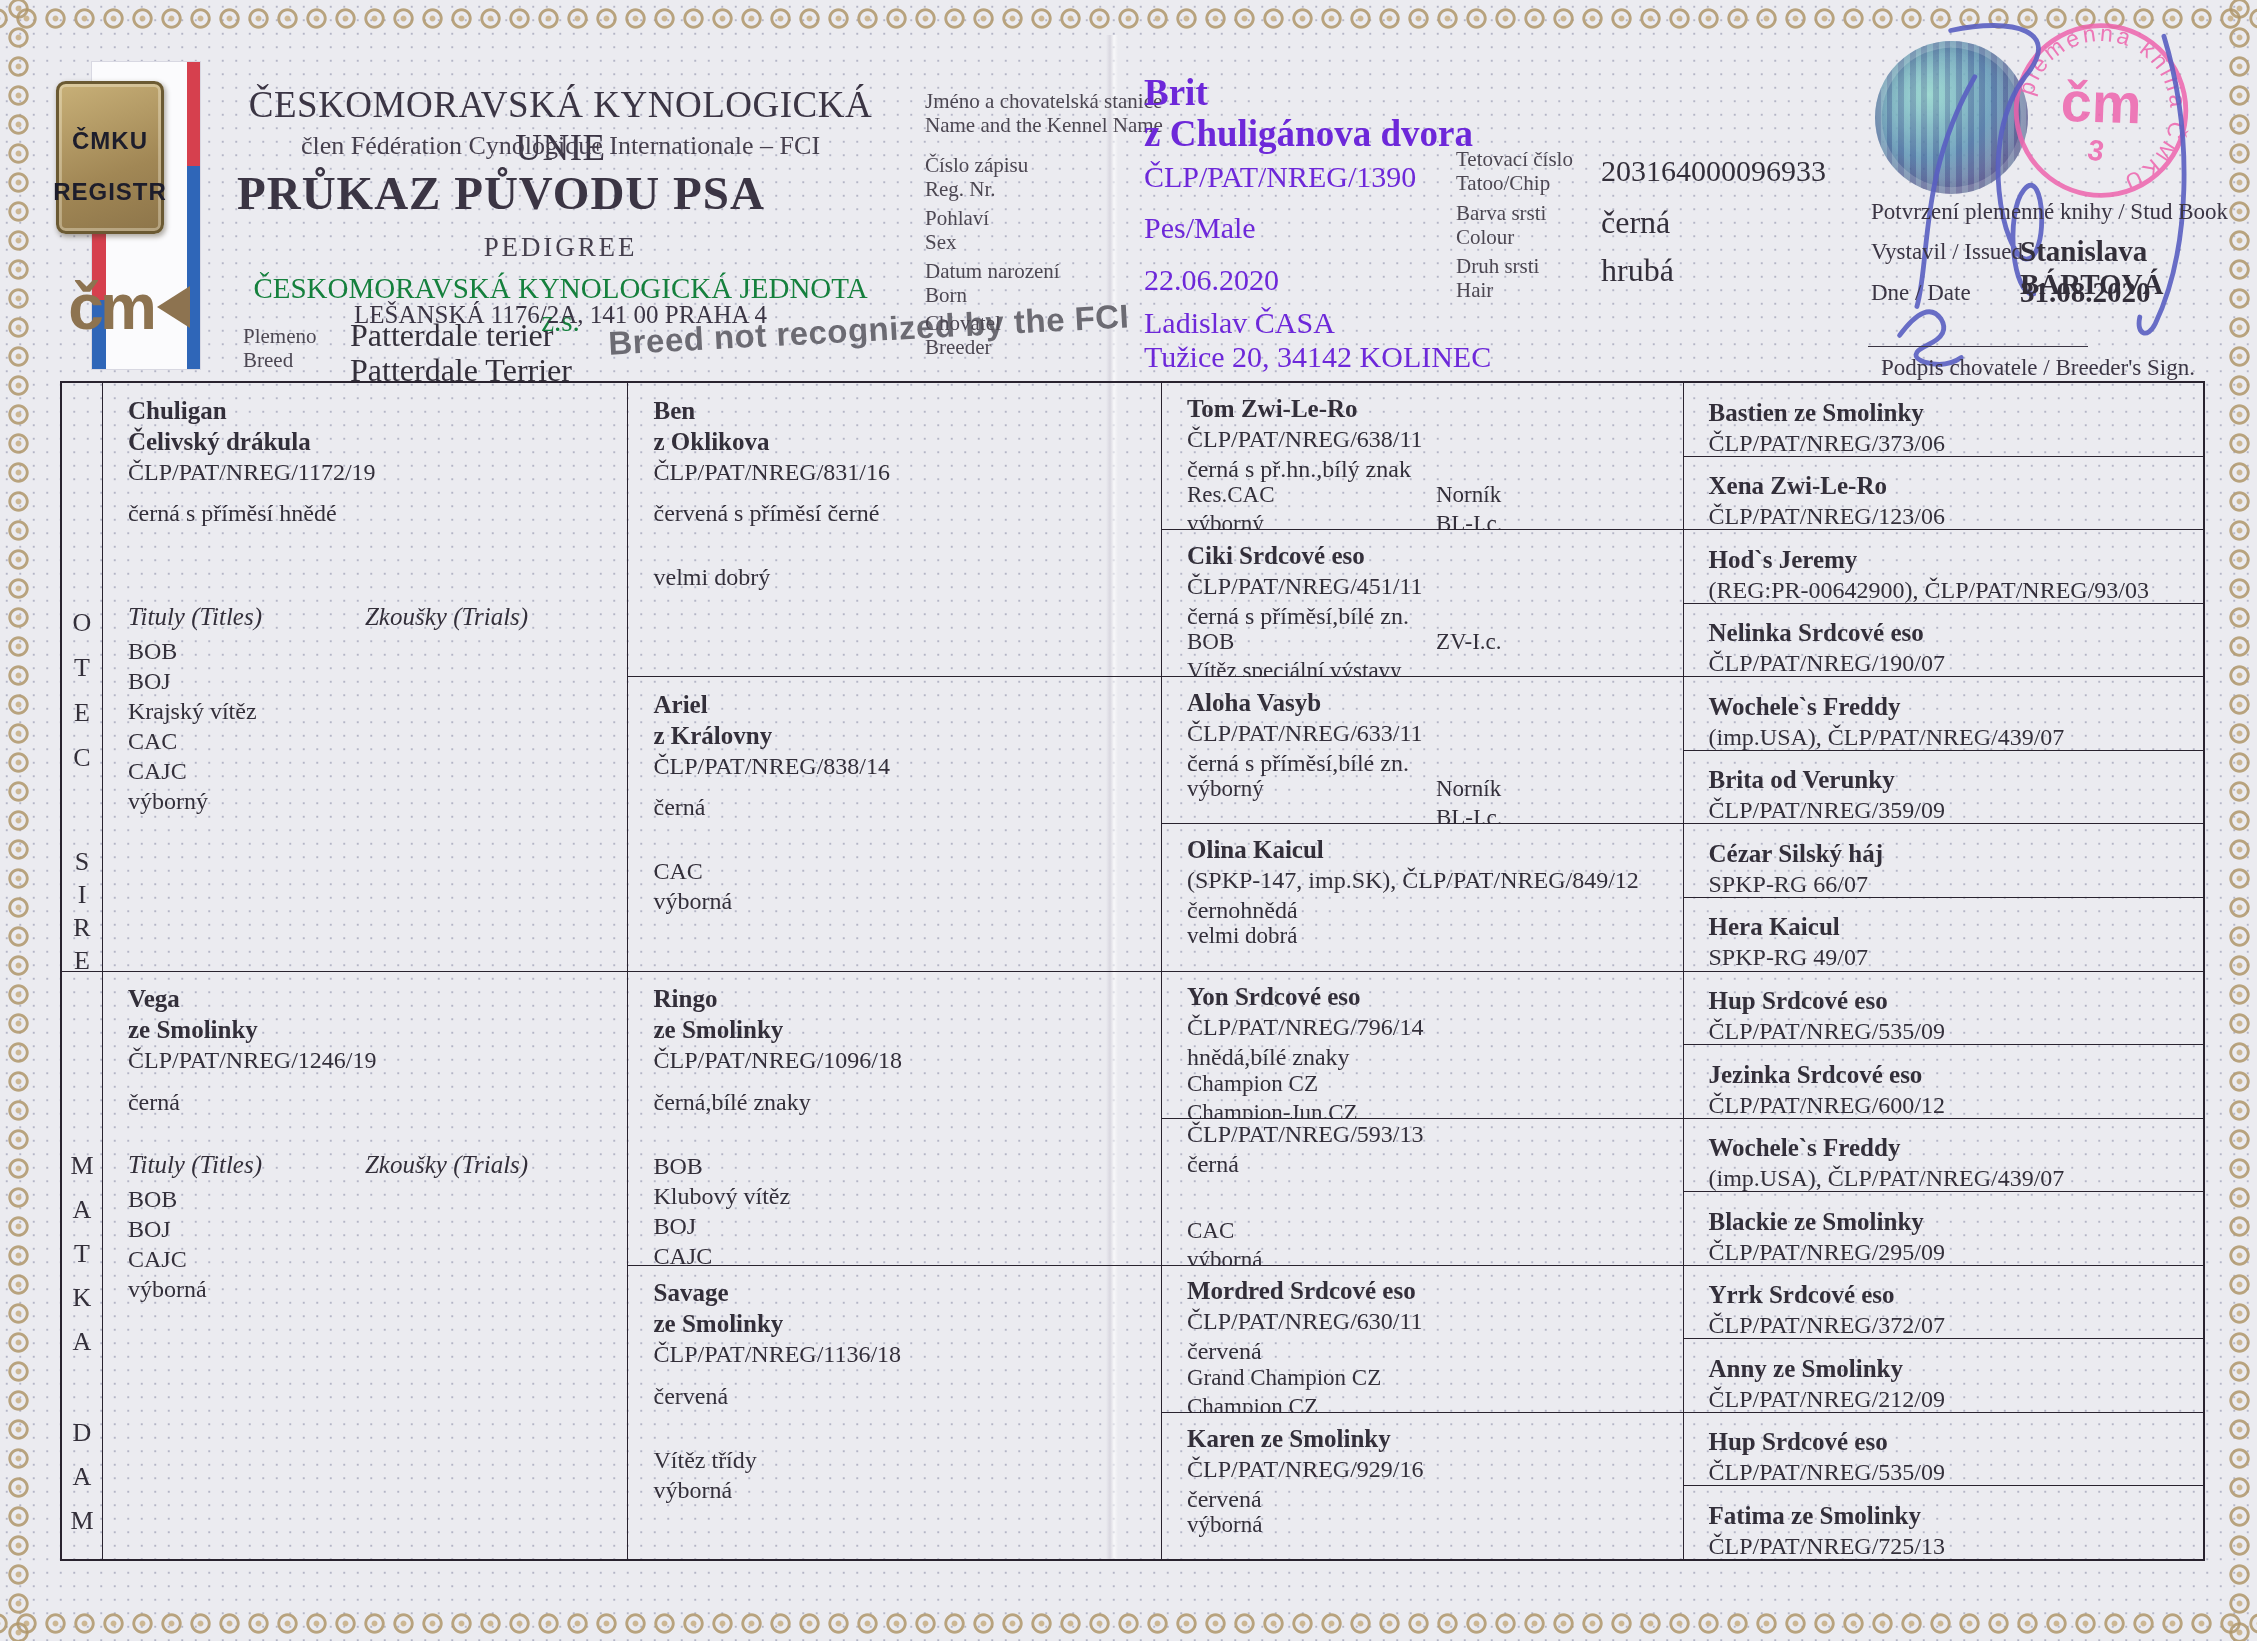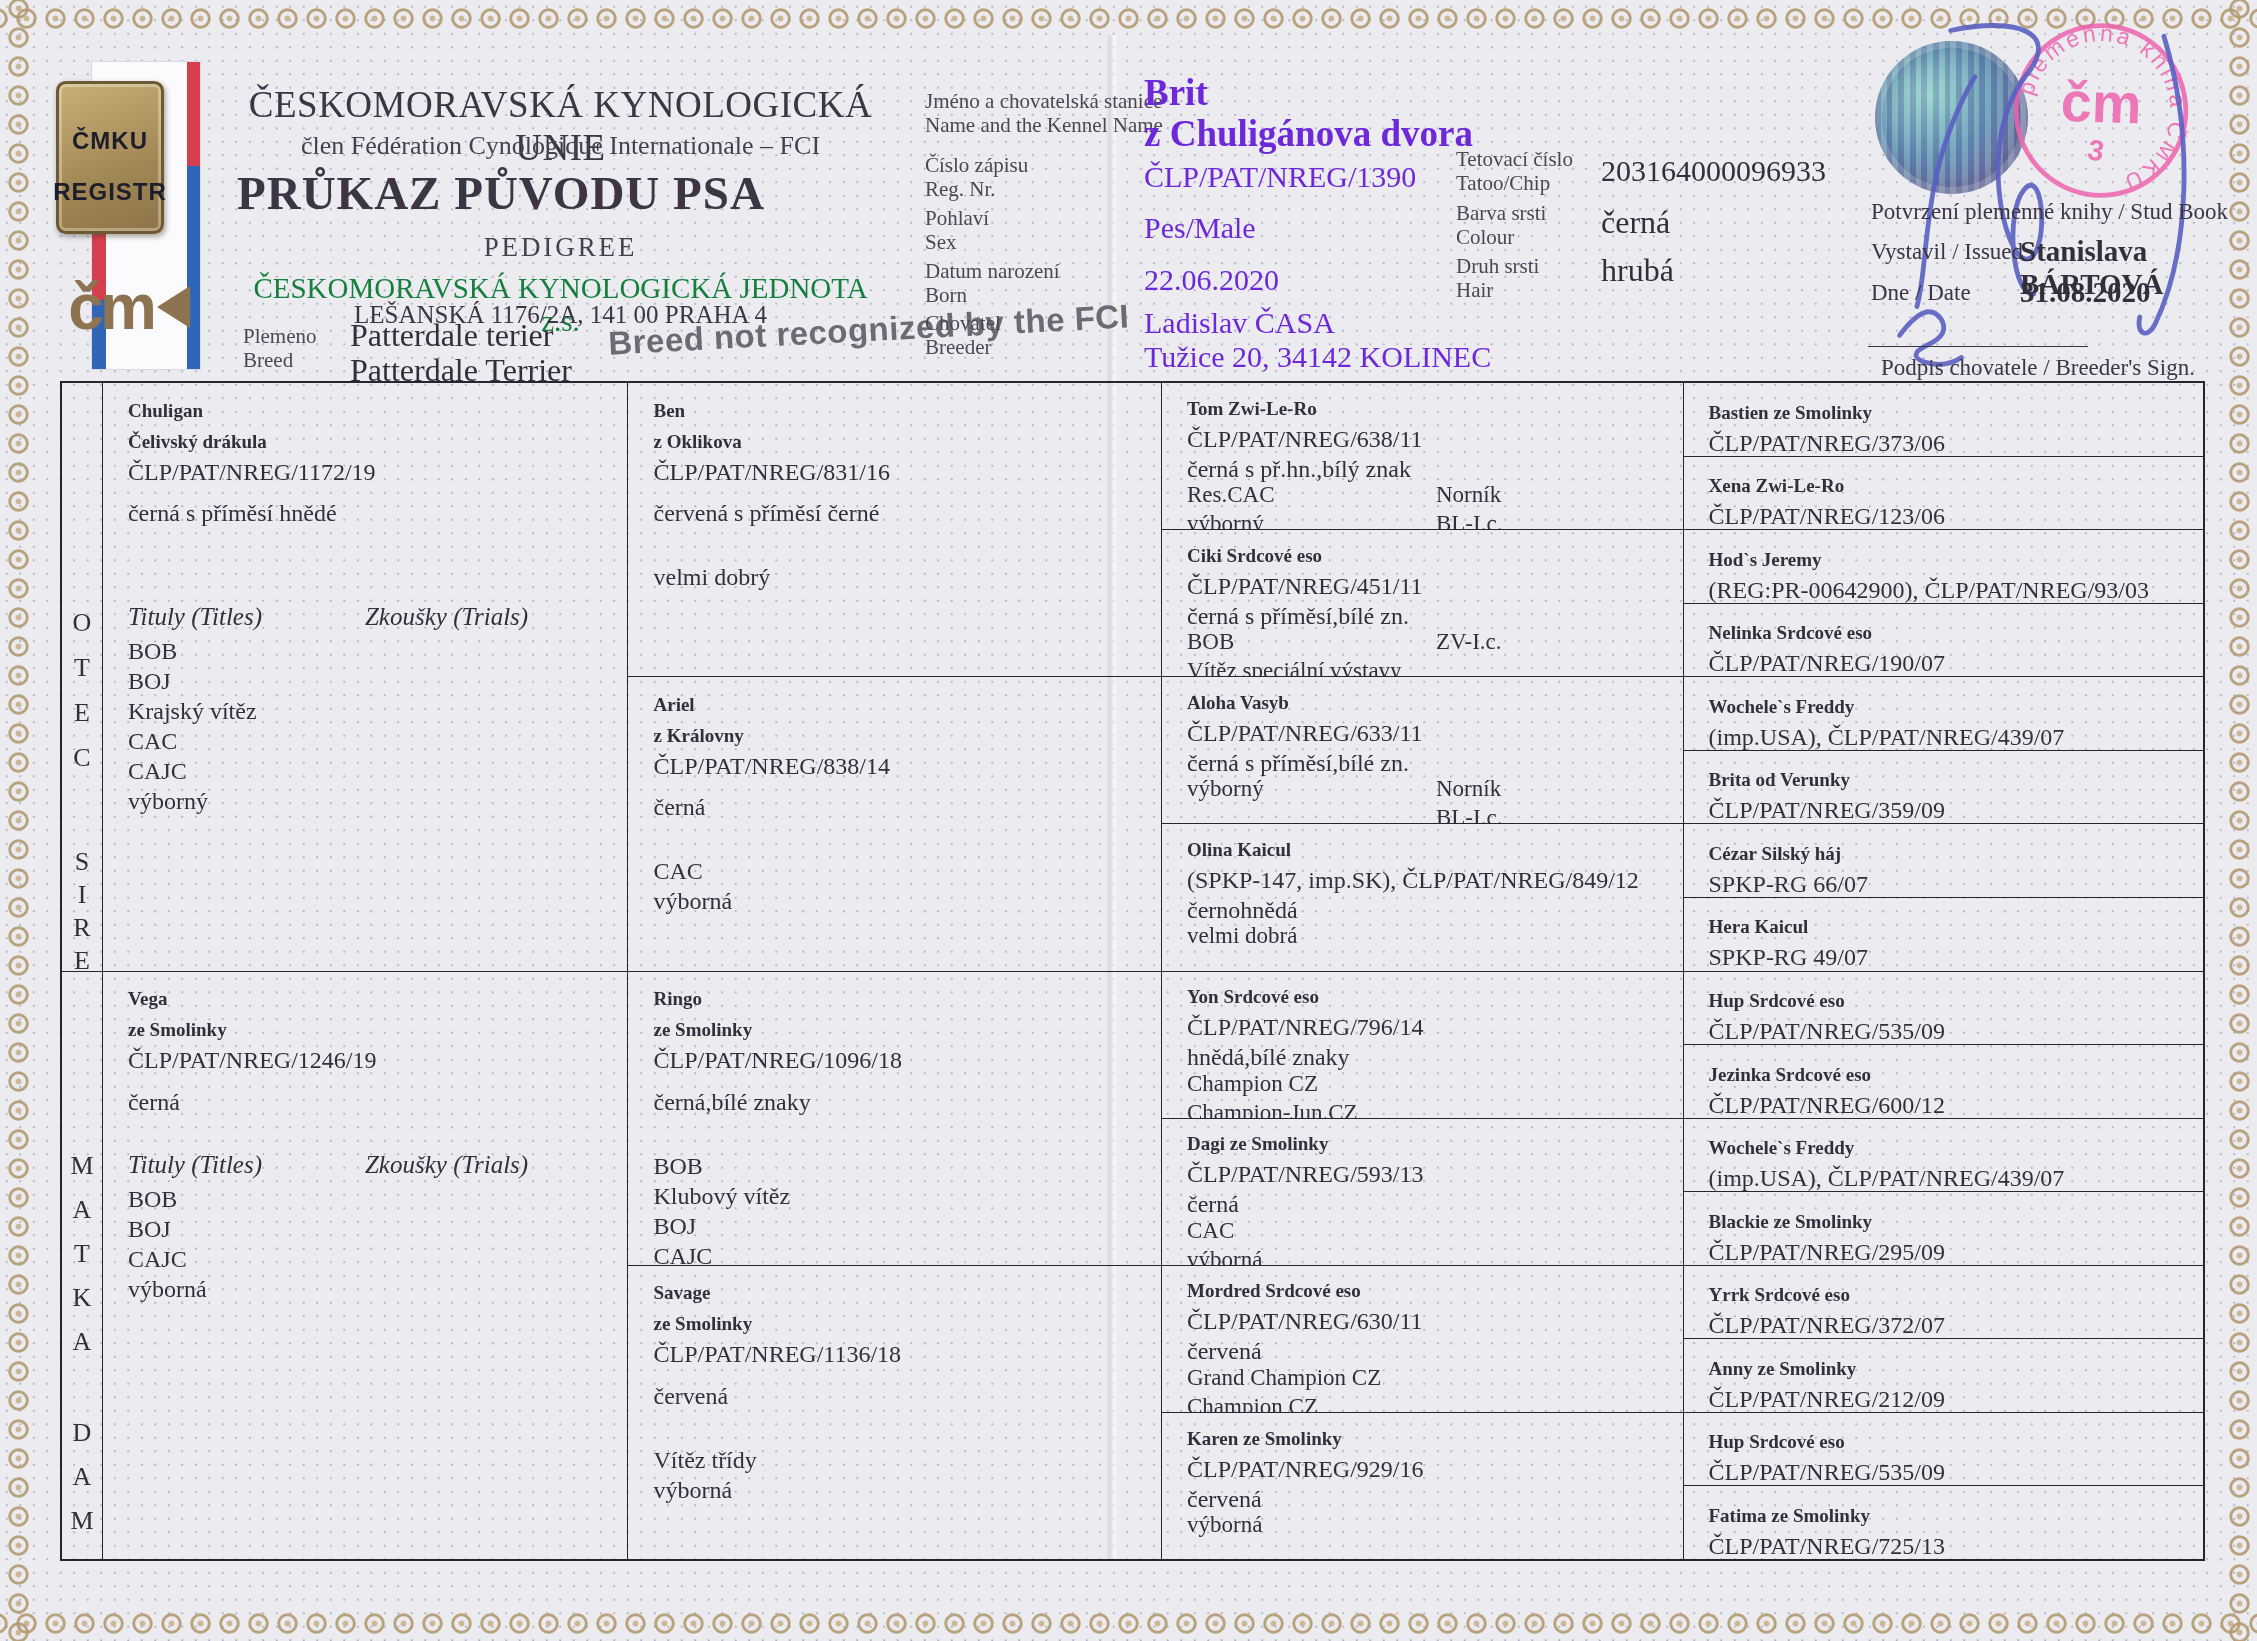--- a/index.html
+++ b/index.html
@@ -109,21 +109,21 @@
   .col-4{width:520px;}
   .cell{flex:1 1 0;position:relative;border-bottom:1.9px solid var(--line);box-sizing:border-box;overflow:hidden;}
   .pcol .cell:last-child{border-bottom:none;}
 
   .strip-letters{position:absolute;left:0;width:100%;text-align:center;font-size:26px;color:#332f3a;white-space:pre-line;}
   .g-otec{top:217px;line-height:45px;}
   .g-sire{top:462px;line-height:33px;}
   .g-matka{top:172px;line-height:44px;}
   .g-dam{top:439px;line-height:44px;}
 
-  .pname{font-weight:bold;font-size:19px;line-height:31px;white-space:pre-line;padding:11.6px 9.7px 0 25px;}
+  .pname{font-weight:bold;font-size:25px;line-height:31px;white-space:pre-line;padding:11.6px 9.7px 0 25px;}
   .preg{font-size:24px;line-height:30px;padding:0 9.7px 0 25px;}
   .pcolour{font-size:24px;padding:13.5px 9.7px 0 25px;}
   .cell-g3 .pname{padding-top:9.7px;}
   .cell-g4 .pname{padding-top:13.5px;}
 
   .titles-block{position:absolute;left:25px;right:9.7px;}
   .cell-sire .titles-block{top:220px;}
   .cell-dam .titles-block{top:179px;}
   .titles-head{position:relative;height:33px;}
   .lbl-italic{font-style:italic;font-size:25px;}
@@ -394,21 +394,20 @@
     <div class="preg">ČLP/PAT/NREG/796/14</div>
     <div class="preg">hnědá,bílé znaky</div>
     <div class="awards3">
       <div class="t">Champion CZ
 Champion-Jun.CZ</div>
       <div class="z"></div>
     </div>
   </div>
 
   <div class="cell cell-g3">
-    <div class="pname">Dagi ze Smolinky</div>
     <div class="preg">ČLP/PAT/NREG/593/13</div>
     <div class="preg">černá</div>
     <div class="awards3">
       <div class="t">CAC
 výborná</div>
       <div class="z"></div>
     </div>
   </div>
 
   <div class="cell cell-g3">

